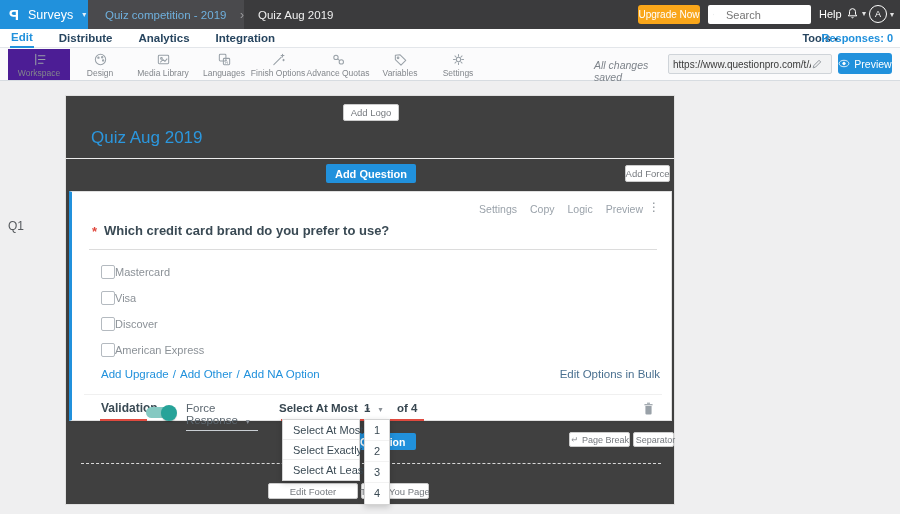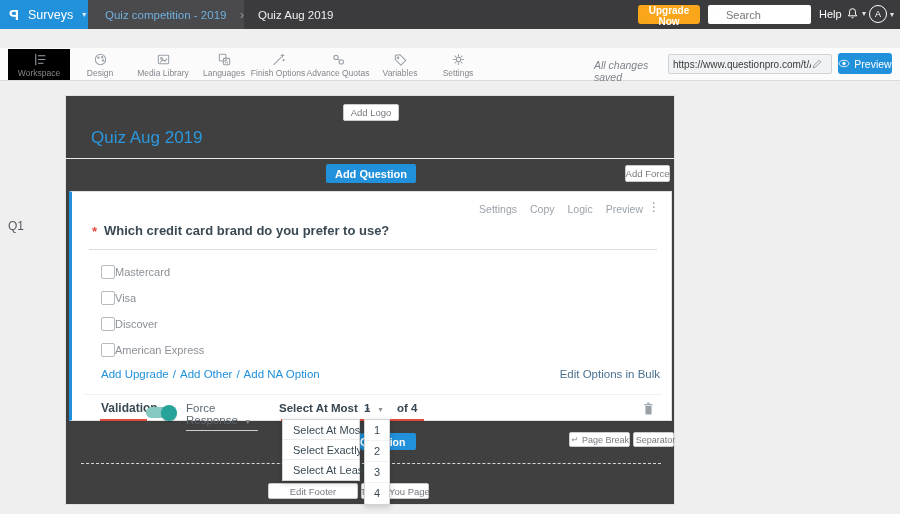--- a/index.html
+++ b/index.html
@@ -13,21 +13,21 @@
   .brand .logo { font-size:15px; font-weight:bold; transform:scaleX(-1); }
   .brand .lbl { font-size:12.5px; }
   .caret { font-size:8px; color:rgba(255,255,255,.85); }
   .crumb-seg { position:absolute; left:88px; top:0; width:156px; height:29px; background:#4a4a4d;
                display:flex; align-items:center; padding:0 0 0 17px; }
   .crumb-parent { color:#6fb0dd; font-size:11.5px; cursor:pointer; }
   .crumb-chev { margin-left:auto; color:#9b9b9e; font-size:12px; }
   .crumb-current { position:absolute; left:258px; top:0; height:29px; display:flex; align-items:center;
                    color:#efefef; font-size:11.5px; }
   .upgrade { position:absolute; left:638px; top:5px; width:62px; height:19px; background:#f9a61a; border:none;
-             border-radius:3px; color:#fff; font-size:10px; font-weight:bold; cursor:pointer;
+             border-radius:3px; color:#fff; font-size:10px; font-weight:normal; cursor:pointer;
              font-family:inherit; }
   .searchbox { position:absolute; left:708px; top:5px; width:103px; height:19px; background:#fff;
                border-radius:2px; display:flex; align-items:center; gap:12px; padding:0 5px; }
   .searchbox input { border:none; outline:none; width:80px; font-size:11px; color:#444; font-family:inherit; }
   .help { position:absolute; left:819px; top:8px; color:#fff; font-size:11px; cursor:pointer; }
   .bellwrap { position:absolute; left:845px; top:6px; display:flex; align-items:center; gap:2px; cursor:pointer; }
   .avwrap { position:absolute; left:869px; top:5px; display:flex; align-items:center; gap:3px; cursor:pointer; }
   .avatar { width:18px; height:18px; border:1px solid #fff; border-radius:50%; color:#fff; font-size:9px;
             display:flex; align-items:center; justify-content:center; }
 
@@ -39,21 +39,21 @@
   .tab.active { color:#2191dc; border-bottom:2px solid #2191dc; }
   .tools { position:absolute; right:62px; top:3px; font-size:11px; color:#27455f; font-weight:bold; cursor:pointer; }
   .tools .caret { color:#27455f; }
   .responses { position:absolute; right:7px; top:3px; font-size:11px; color:#2191dc; font-weight:bold; cursor:pointer; }
 
   
   .ribbon { position:absolute; left:0; top:48px; width:900px; height:33px; background:#fbfbfc;
             border-bottom:1px solid #d7dce1; }
   .rb-item { position:absolute; top:1px; height:31px; display:flex; flex-direction:column; align-items:center;
              justify-content:center; gap:1px; cursor:pointer; }
-  .rb-item.active { background:#000000; }
+  .rb-item.active { background:#4c1d95; }
   .rb-item .rlab { font-size:8.5px; color:#83878c; white-space:nowrap; }
   .saved { position:absolute; left:594px; top:11px; width:70px; font-size:10.5px; font-style:italic; color:#7d838a; }
   .urlbox { position:absolute; left:668px; top:6px; width:164px; height:20px; background:#f1f2f3;
             border:1px solid #cfd4d9; border-radius:2px; display:flex; align-items:center; padding:0 4px; }
   .urlbox input { border:none; outline:none; background:transparent; width:138px; font-size:10px; color:#3a3a3a;
                   font-family:inherit; }
   .preview-btn { position:absolute; left:838px; top:5px; width:54px; height:21px; background:#2191dc; border:none;
                  border-radius:3px; color:#fff; font-size:10.5px; display:flex; align-items:center; gap:4px;
                  justify-content:center; cursor:pointer; font-family:inherit; }
 
@@ -160,20 +160,30 @@
           <path d="M7.8 13.4a1.3 1.3 0 0 0 2.4 0"></path>
         </svg>
       <span class="caret">▾</span>
     </div>
     <div class="avwrap">
       <span class="avatar">A</span>
       <span class="caret">▾</span>
     </div>
   </header>
 
+  <nav class="menubar">
+    <div class="tabs">
+      <span class="tab active">Edit</span>
+      <span class="tab">Distribute</span>
+      <span class="tab">Analytics</span>
+      <span class="tab">Integration</span>
+    </div>
+    <span class="tools"><span>Tools</span> <span class="caret">▾</span></span>
+    <span class="responses">Responses: 0</span>
+  </nav>
 
   <div class="ribbon">
     <div class="rb-item active" style="left:8px;width:62px;">
       <svg width="15" height="15" viewBox="0 0 16 16" fill="none" stroke="#99a1a8" stroke-width="1.1" stroke-linecap="round">
           <path d="M4 2.5v11M6.8 4h7M6.8 8h7M6.8 12h5"></path>
         </svg>
       <span class="rlab">Workspace</span>
     </div>
     <div class="rb-item" style="left:78px;width:44px;">
       <svg width="15" height="15" viewBox="0 0 16 16" fill="none" stroke="#99a1a8" stroke-width="1.1">

